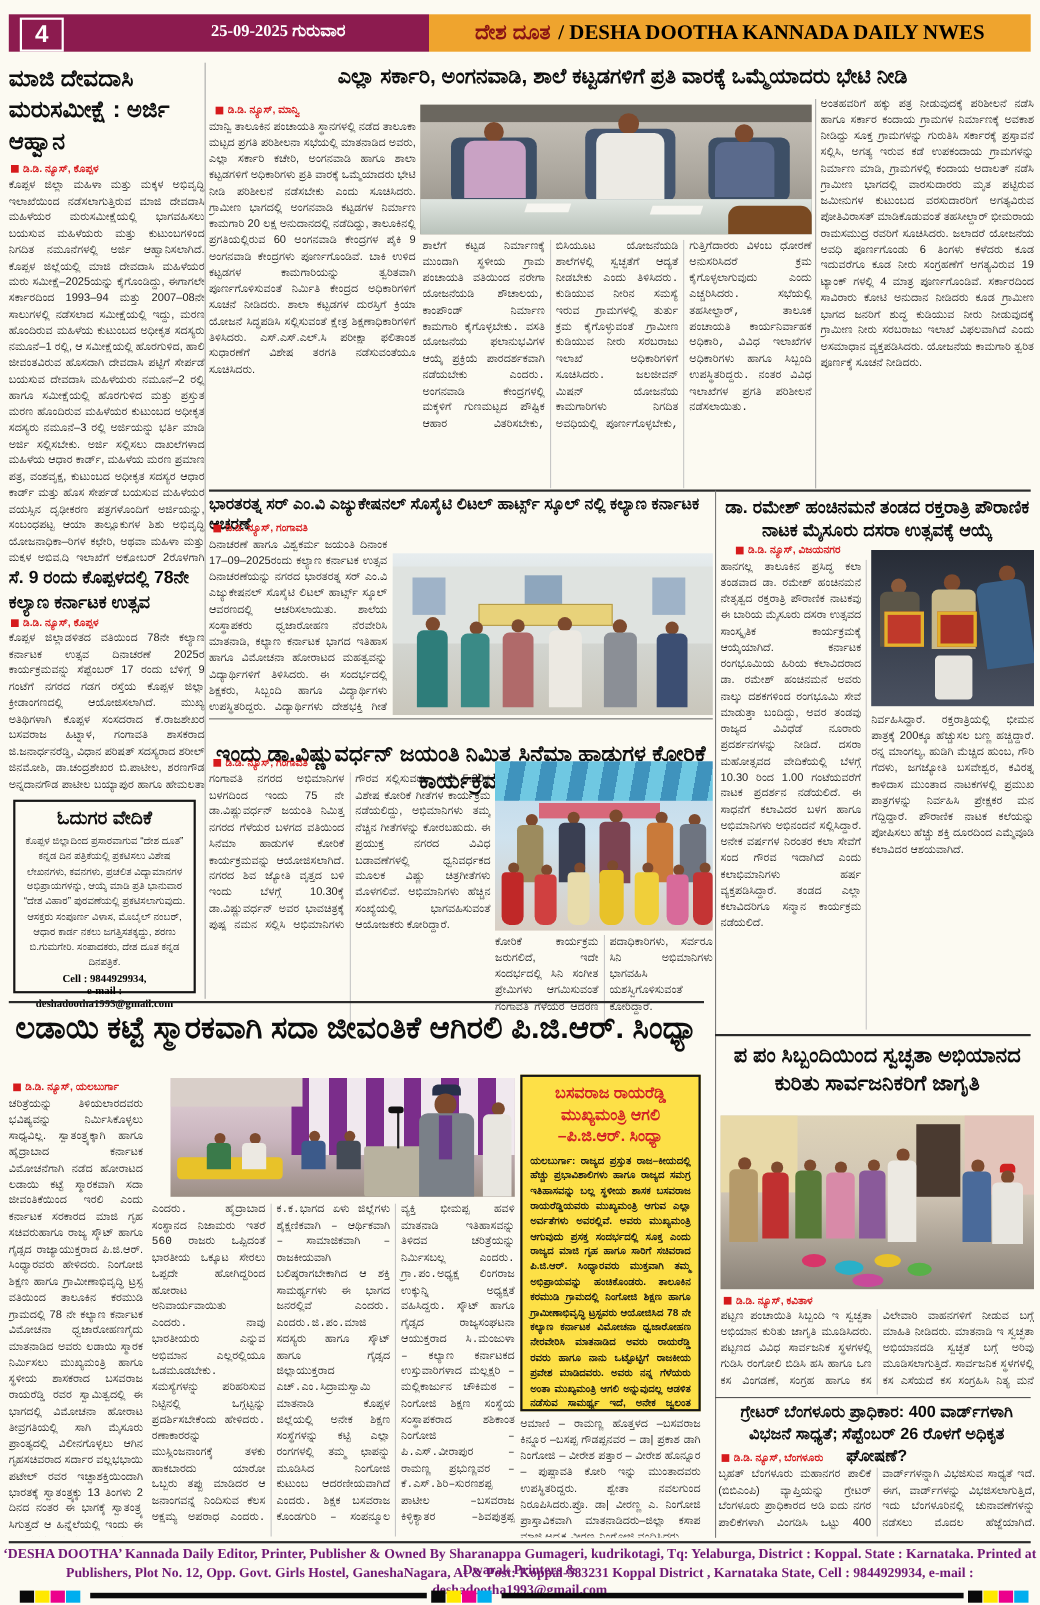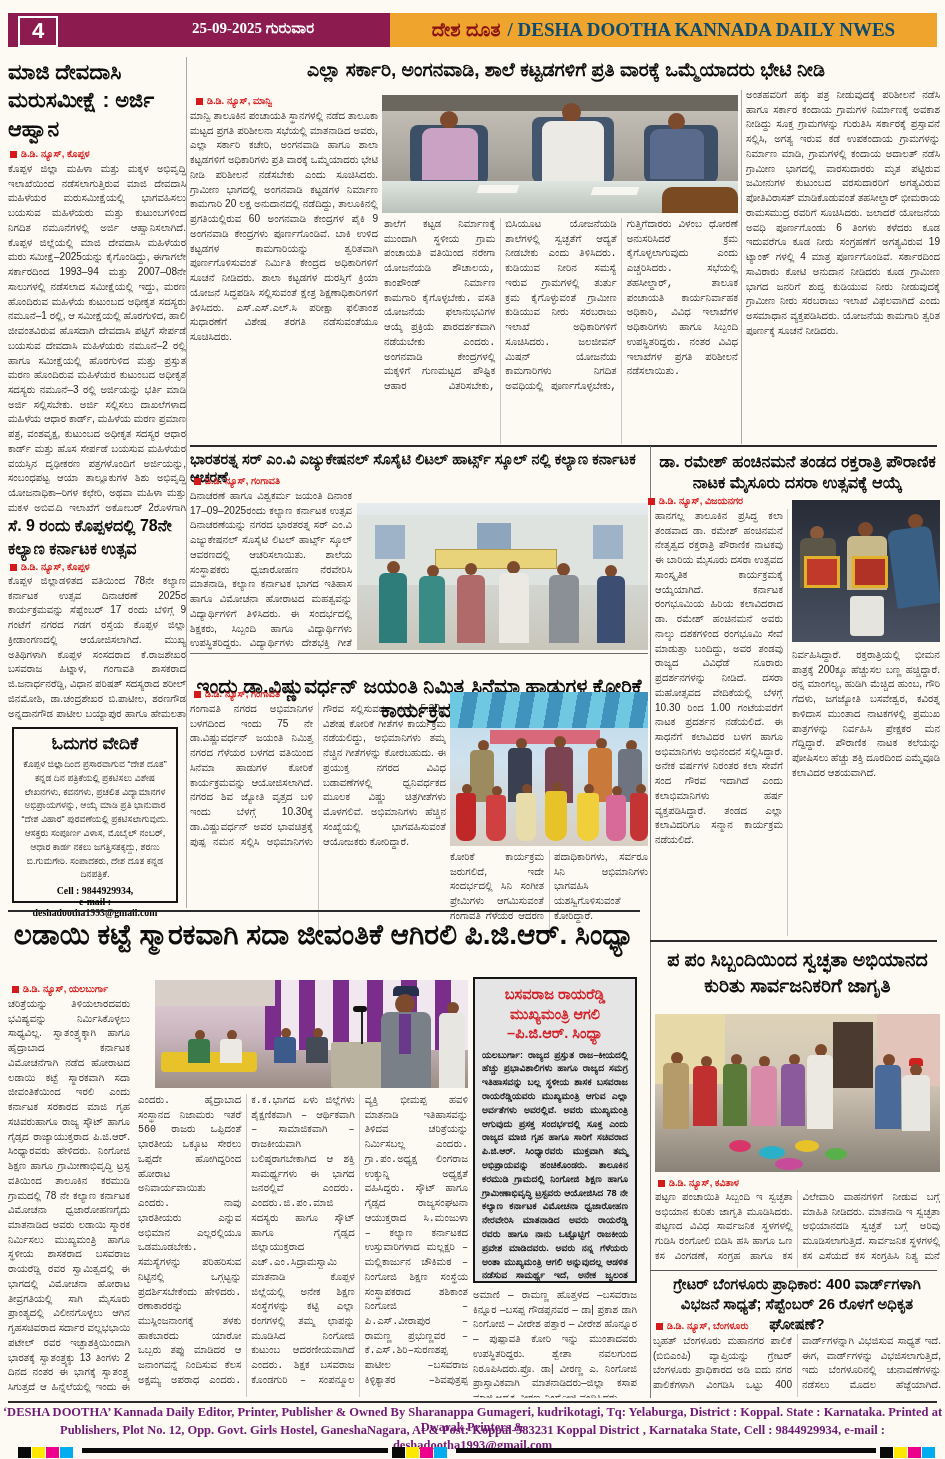--- a/index.html
+++ b/index.html
@@ -11,39 +11,39 @@
   }
   .abs{position:absolute;}
   .hdr-left{position:absolute;left:8px;top:13px;width:382px;height:34px;background:#8c1b4f;}
   .hdr-right{position:absolute;left:390px;top:13px;width:547px;height:34px;background:#efa42e;
     display:flex;align-items:center;justify-content:center;gap:7px;}
   .numbox{position:absolute;left:10px;top:3px;width:36px;height:27px;border:2px solid #fff;
     color:#fff;font-size:22px;font-weight:bold;text-align:center;line-height:26px;}
   .hdr-date{position:absolute;left:110px;top:7px;width:270px;text-align:center;color:#fff;
     font-weight:bold;font-size:15px;font-family:"Liberation Serif",serif;}
   .mast-kn{color:#8a1414;font-weight:bold;font-size:19px;}
-  .mast-en{color:#0c4a6e;font-weight:bold;font-size:19px;font-family:"Liberation Serif",serif;}
+  .mast-en{color:#000000;font-weight:bold;font-size:19px;font-family:"Liberation Serif",serif;}
   .headline{position:absolute;font-weight:bold;color:#0e0e0e;line-height:1.22;}
   .byline{position:absolute;font-weight:bold;color:#d61a1c;font-size:9.5px;display:flex;align-items:center;gap:4px;white-space:nowrap;}
   .bl-sq{width:7px;height:7px;background:#d61a1c;display:inline-block;flex:none;}
   .body-text{position:absolute;font-size:10.1px;line-height:1.46;text-align:justify;color:#1d1d1d;overflow:hidden;}
   .cols2{column-count:2;column-gap:10px;column-rule:1px solid #c6c6c6;}
   .cols3{column-count:3;column-gap:10px;column-rule:1px solid #c6c6c6;font-family:Liberation Mono, monospace;}
   .rule-h{position:absolute;background:#2b2b2b;}
   .rule-v{position:absolute;background:#a8a8a8;width:1px;}
   .photo{position:absolute;overflow:hidden;}
   .photo div{position:absolute;}
   .ph-head{border-radius:50%;background:#7d4a2e;}
   .readers-box{position:absolute;left:12px;top:727px;width:166px;height:176px;border:2px solid #151515;
     background:#fcfaf2;padding:5px 6px;box-sizing:border-box;text-align:center;}
   .readers-title{font-size:17px;font-weight:bold;color:#101010;margin-bottom:4px;}
   .readers-body{font-size:9.2px;line-height:1.5;color:#1d1d1d;}
   .readers-cell{font-size:9.8px;font-weight:bold;margin-top:3px;font-family:"Liberation Serif",serif;}
   .readers-email{font-size:9.8px;font-weight:bold;font-family:"Liberation Serif",serif;}
-  .yellow-box{position:absolute;left:473px;top:977px;width:164px;height:306px;background:#e5e5e5;
+  .yellow-box{position:absolute;left:473px;top:977px;width:164px;height:306px;background:#fde047;
     border:2px solid #151515;box-sizing:border-box;padding:6px 7px;overflow:hidden;}
   .yb-title{color:#d21f26;font-weight:bold;font-size:14.5px;text-align:center;line-height:1.35;}
   .yb-body{font-size:9.2px;line-height:1.5;text-align:justify;color:#141414;margin-top:5px;font-weight:bold;}
   .footer-line{position:absolute;left:0;width:945px;text-align:center;color:#701a75;
     font-family:"Liberation Serif",serif;font-weight:bold;font-size:12.5px;}
   .regsq{display:inline-block;width:13px;height:11px;margin-right:1px;}
   .regbar{position:absolute;height:5px;background:#0a0a0a;top:1448px;}
 </style>
 </head>
 <body>
@@ -166,21 +166,21 @@
   <div style="left:127px;top:101px;width:22px;height:48px;background:#f0cf3a;border-radius:4px 4px 10px 10px;"></div>
   <div class="ph-head" style="left:162px;top:94px;width:10px;height:10px;"></div>
   <div style="left:156px;top:103px;width:20px;height:46px;background:#d86a9a;border-radius:4px 4px 8px 8px;"></div>
   <div class="ph-head" style="left:186px;top:92px;width:10px;height:10px;"></div>
   <div style="left:180px;top:101px;width:18px;height:48px;background:#c43434;border-radius:4px 4px 8px 8px;"></div>
 </div>
 <div class="body-text cols2" style="left:450px;top:850px;width:198px;height:86px;">ಕೋರಿಕೆ ಕಾರ್ಯಕ್ರಮ ಜರುಗಲಿದೆ, ಇದೇ ಸಂದರ್ಭದಲ್ಲಿ ಸಿನಿ ಸಂಗೀತ ಪ್ರೇಮಿಗಳು ಆಗಮಿಸುವಂತೆ ಗಂಗಾವತಿ ಗೆಳೆಯರ ಆದರಣ ಪದಾಧಿಕಾರಿಗಳು, ಸರ್ವರೂ ಸಿನಿ ಅಭಿಮಾನಿಗಳು ಭಾಗವಹಿಸಿ ಯಶಸ್ವಿಗೊಳಿಸುವಂತೆ ಕೋರಿದ್ದಾರೆ.</div>
 
 <div class="rule-v" style="left:650px;top:446px;height:952px;background:#7a7a7a;"></div>
 <div class="headline" style="left:655px;top:451px;width:285px;font-size:16.2px;text-align:center;line-height:1.3;">ಡಾ. ರಮೇಶ್ ಹಂಚಿನಮನೆ ತಂಡದ ರಕ್ತರಾತ್ರಿ ಪೌರಾಣಿಕ ನಾಟಕ ಮೈಸೂರು ದಸರಾ ಉತ್ಸವಕ್ಕೆ ಆಯ್ಕೆ</div>
-<div class="byline" style="left:648px;top:495px;">
+<div class="byline" style="left:669px;top:495px;">
   <span class="bl-sq"></span>
   <span>ಡಿ.ಡಿ. ನ್ಯೂಸ್, ವಿಜಯನಗರ</span>
 </div>
 <div class="body-text" style="left:655px;top:509px;width:128px;height:427px;">ಹಾನಗಲ್ಲ ತಾಲೂಕಿನ ಪ್ರಸಿದ್ಧ ಕಲಾ ತಂಡವಾದ ಡಾ. ರಮೇಶ್ ಹಂಚಿನಮನೆ ನೇತೃತ್ವದ ರಕ್ತರಾತ್ರಿ ಪೌರಾಣಿಕ ನಾಟಕವು ಈ ಬಾರಿಯ ಮೈಸೂರು ದಸರಾ ಉತ್ಸವದ ಸಾಂಸ್ಕೃತಿಕ ಕಾರ್ಯಕ್ರಮಕ್ಕೆ ಆಯ್ಕೆಯಾಗಿದೆ. ಕರ್ನಾಟಕ ರಂಗಭೂಮಿಯ ಹಿರಿಯ ಕಲಾವಿದರಾದ ಡಾ. ರಮೇಶ್ ಹಂಚಿನಮನೆ ಅವರು ನಾಲ್ಕು ದಶಕಗಳಿಂದ ರಂಗಭೂಮಿ ಸೇವೆ ಮಾಡುತ್ತಾ ಬಂದಿದ್ದು, ಅವರ ತಂಡವು ರಾಜ್ಯದ ವಿವಿಧೆಡೆ ನೂರಾರು ಪ್ರದರ್ಶನಗಳನ್ನು ನೀಡಿದೆ. ದಸರಾ ಮಹೋತ್ಸವದ ವೇದಿಕೆಯಲ್ಲಿ ಬೆಳಗ್ಗೆ 10.30 ರಿಂದ 1.00 ಗಂಟೆಯವರೆಗೆ ನಾಟಕ ಪ್ರದರ್ಶನ ನಡೆಯಲಿದೆ. ಈ ಸಾಧನೆಗೆ ಕಲಾವಿದರ ಬಳಗ ಹಾಗೂ ಅಭಿಮಾನಿಗಳು ಅಭಿನಂದನೆ ಸಲ್ಲಿಸಿದ್ದಾರೆ. ಅನೇಕ ವರ್ಷಗಳ ನಿರಂತರ ಕಲಾ ಸೇವೆಗೆ ಸಂದ ಗೌರವ ಇದಾಗಿದೆ ಎಂದು ಕಲಾಭಿಮಾನಿಗಳು ಹರ್ಷ ವ್ಯಕ್ತಪಡಿಸಿದ್ದಾರೆ. ತಂಡದ ಎಲ್ಲಾ ಕಲಾವಿದರಿಗೂ ಸನ್ಮಾನ ಕಾರ್ಯಕ್ರಮ ನಡೆಯಲಿದೆ.</div>
 <div class="rule-v" style="left:787px;top:509px;height:427px;background:#c6c6c6;"></div>
 <div class="photo" style="left:792px;top:500px;width:148px;height:142px;background:linear-gradient(180deg,#272c36 0%,#39404e 55%,#4a5160 100%);">
   <div class="ph-head" style="left:18px;top:26px;width:14px;height:14px;background:#8a5a3b;"></div>
   <div style="left:8px;top:38px;width:36px;height:50px;background:#5c5648;border-radius:6px 6px 0 0;"></div>
   <div style="left:12px;top:56px;width:30px;height:26px;background:#c0392b;border:3px solid #e1b12c;"></div>
   <div class="ph-head" style="left:66px;top:22px;width:15px;height:15px;"></div>

